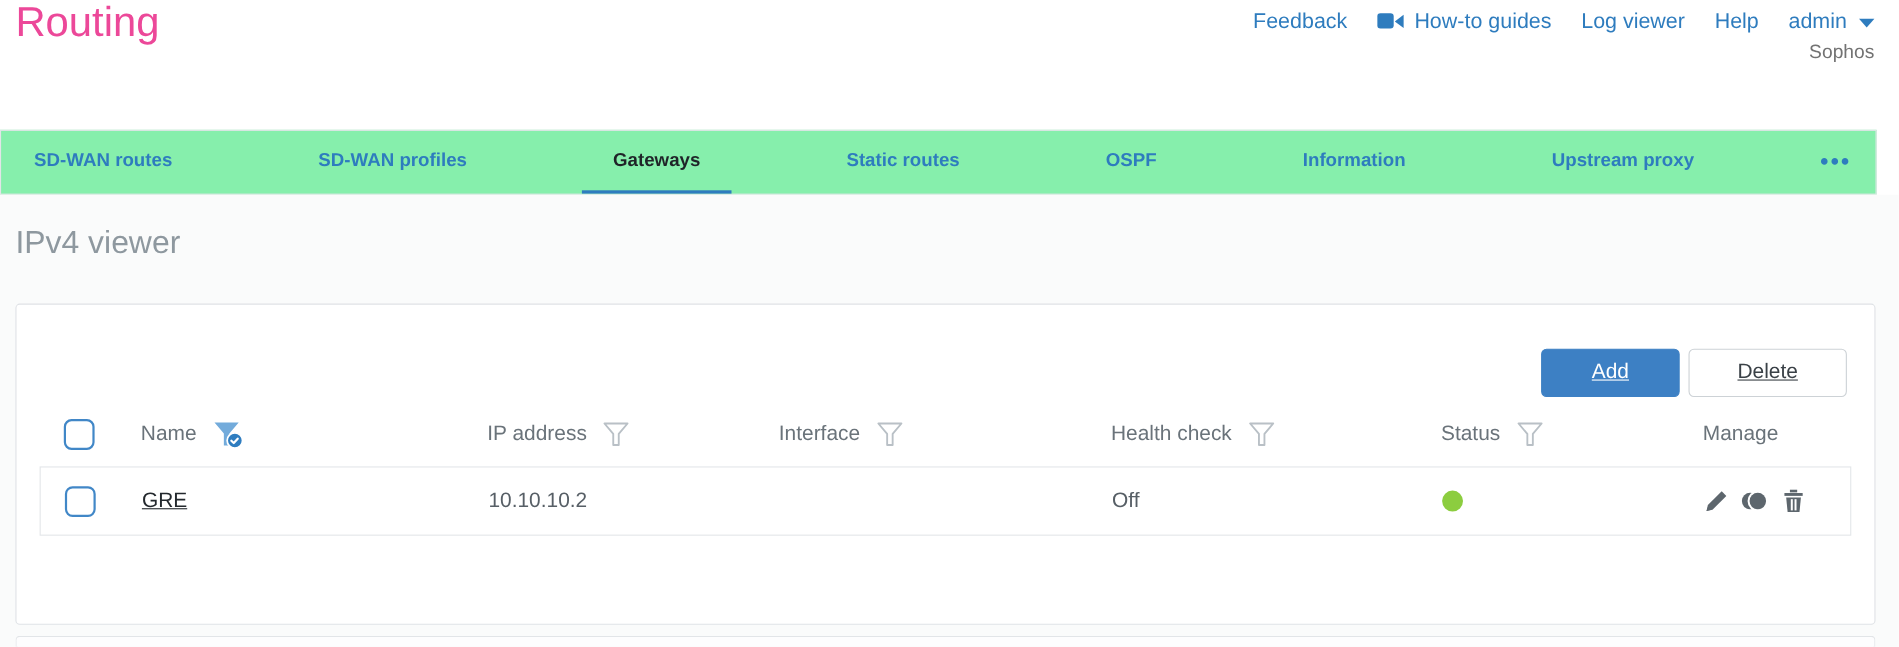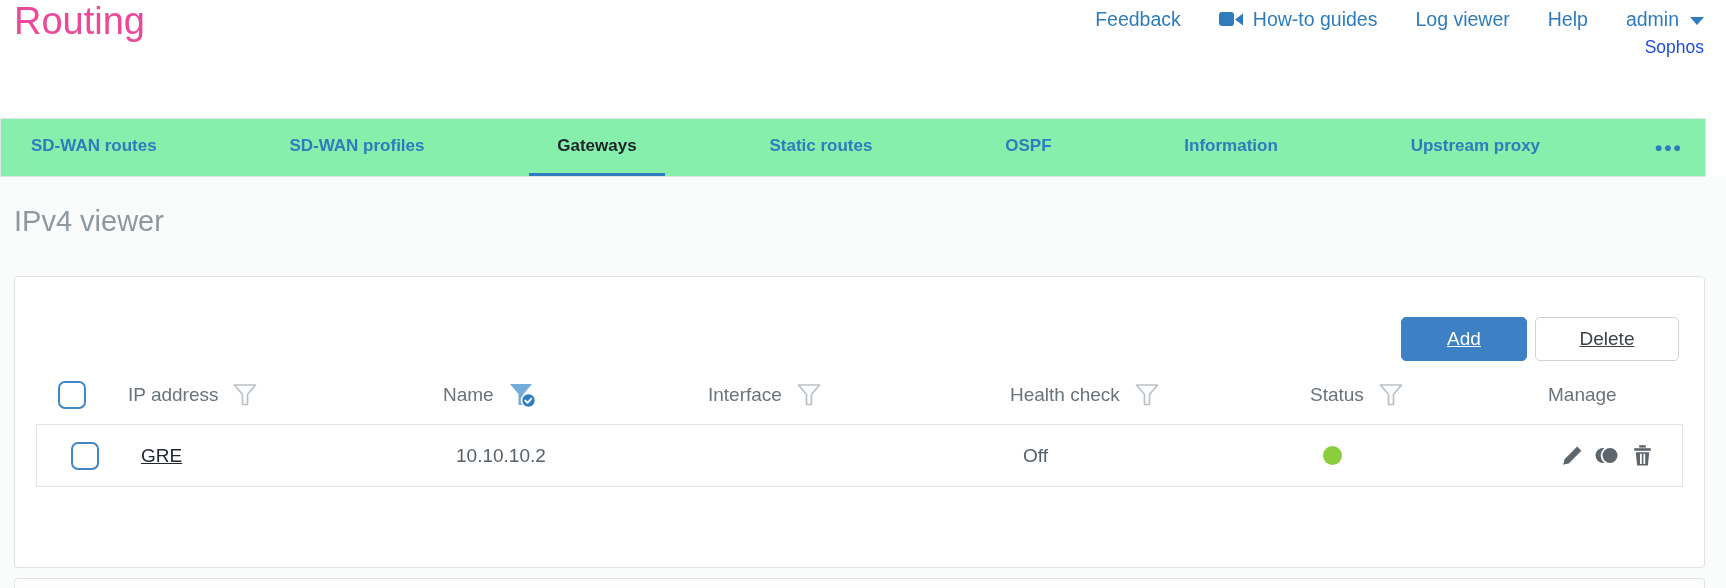--- a/index.html
+++ b/index.html
@@ -5,26 +5,26 @@
   * { margin:0; padding:0; box-sizing:border-box; }
   html,body { width:1726px; height:588px; }
   body {
     font-family:"Liberation Sans","DejaVu Sans",sans-serif;
     background:#ffffff; position:relative; overflow:hidden; color:#39424b;
   }
 
   
   .topbar { position:absolute; top:0; left:0; width:1726px; height:118px; background:#fff; }
   .page-title { position:absolute; left:14px; top:0; font-size:38px; font-weight:400; color:#ec4899; }
-  .toplinks { position:absolute; top:8px; right:22px; display:flex; gap:38px; align-items:center;
+  .toplinks { position:absolute; top:8px; right:22px; display:flex; gap:27px; align-items:center;
               font-size:19.5px; color:#2e7cbe; white-space:nowrap; }
   .toplink { color:#2e7cbe; cursor:pointer; display:flex; align-items:center; gap:9px; }
   .caret { width:0; height:0; border-left:7px solid transparent; border-right:7px solid transparent;
            border-top:8px solid #2e7cbe; margin-left:2px; margin-top:3px; }
-  .brand { position:absolute; top:37px; right:22px; font-size:17.5px; color:#1d4ed8; }
+  .brand { position:absolute; top:37px; right:22px; font-size:17.5px; color:#737373; }
 
   
   .tabbar { position:absolute; top:118px; left:0; width:1706px; height:59px; background:#86efac;
             border:1px solid #e2e5e8; display:flex; justify-content:space-between;
             align-items:stretch; padding:0 12px 0 2px; }
   .tab { display:flex; align-items:center; padding:0 28px; font-size:17px; font-weight:700;
          color:#2e7cbe; border-bottom:3px solid transparent; cursor:pointer; white-space:nowrap; }
   .tab.active { color:#1f2428; border-bottom-color:#2e7cbe; }
   .tab-more { align-self:center; color:#2e7cbe; font-size:21px; font-weight:700;
               letter-spacing:2px; padding:0 10px; cursor:pointer; }
@@ -40,21 +40,21 @@
   .btn { height:44px; border-radius:5px; font-size:19px; display:flex; align-items:center;
          justify-content:center; cursor:pointer;text-decoration:underline; }
   .btn-add { width:126px; background:#3d80c4; border:1px solid #3d80c4; color:#fff; }
   .btn-delete { width:144px; background:#fff; border:1px solid #cdd2d6; color:#3a4147; }
 
   .grid-cols { display:grid; grid-template-columns:75px 315px 265px 302px 300px 238px 152px; align-items:center; }
   .thead { position:absolute; left:21px; top:94px; width:1647px; height:48px; color:#6a737a; font-size:19px; }
   .th { display:flex; align-items:center; gap:14px; padding-left:17px; }
   .th.th-check { padding-left:0; }
 
-  .tbody { position:absolute; left:21px; top:147px; width:1647px; background:#fff; border:1px solid #e3e6e9;padding-left:12px; }
+  .tbody { position:absolute; left:21px; top:147px; width:1647px; background:#fff; border:1px solid #e3e6e9; }
   .tr { height:61px; font-size:19px; color:#575f66; }
   .td { padding-left:17px; display:flex; align-items:center; }
   .td.td-check { padding-left:0; }
 
   .checkbox { width:28px; height:28px; border:2px solid #4187c7; border-radius:7px;
               background:#fff; margin-left:22px; cursor:pointer; }
 
   .row-link { color:#23282d; text-decoration:underline; cursor:pointer; }
   .status-dot { width:19px; height:19px; border-radius:50%; background:#8ccd3f; }
   .actions { display:flex; gap:11px; align-items:center; }
@@ -112,35 +112,35 @@
     <div class="btnrow">
       <div class="btn btn-add">Add</div>
       <div class="btn btn-delete">Delete</div>
     </div>
 
     <div class="thead grid-cols">
       <div class="th th-check">
         <span class="checkbox"></span>
       </div>
       <div class="th">
-        <span>IP address</span>
-        <span class="filter">
-          <svg width="26" height="26" viewBox="0 0 26 26">
-              <path d="M2.5 3 h21 l-8 9.5 v10 h-5 v-10 Z" fill="none" stroke="#b9c0c6" stroke-width="1.7" stroke-linejoin="round"></path>
-            </svg>
-        </span>
-      </div>
-      <div class="th">
         <span>Name</span>
         <span class="filter">
           <svg width="30" height="28" viewBox="0 0 30 28">
             <path d="M2 3 h22 l-8.5 10 v11 h-5 V13 Z" fill="#73abdb"></path>
             <circle cx="20.5" cy="19.5" r="7" fill="#2f7dc0" stroke="#fff" stroke-width="1.6"></circle>
             <path d="M17.3 19.6 l2.2 2.2 3.6-4" fill="none" stroke="#fff" stroke-width="2" stroke-linecap="round" stroke-linejoin="round"></path>
           </svg>
+        </span>
+      </div>
+      <div class="th">
+        <span>IP address</span>
+        <span class="filter">
+          <svg width="26" height="26" viewBox="0 0 26 26">
+              <path d="M2.5 3 h21 l-8 9.5 v10 h-5 v-10 Z" fill="none" stroke="#b9c0c6" stroke-width="1.7" stroke-linejoin="round"></path>
+            </svg>
         </span>
       </div>
       <div class="th">
         <span>Interface</span>
         <span class="filter">
           <svg width="26" height="26" viewBox="0 0 26 26">
               <path d="M2.5 3 h21 l-8 9.5 v10 h-5 v-10 Z" fill="none" stroke="#b9c0c6" stroke-width="1.7" stroke-linejoin="round"></path>
             </svg>
         </span>
       </div>

